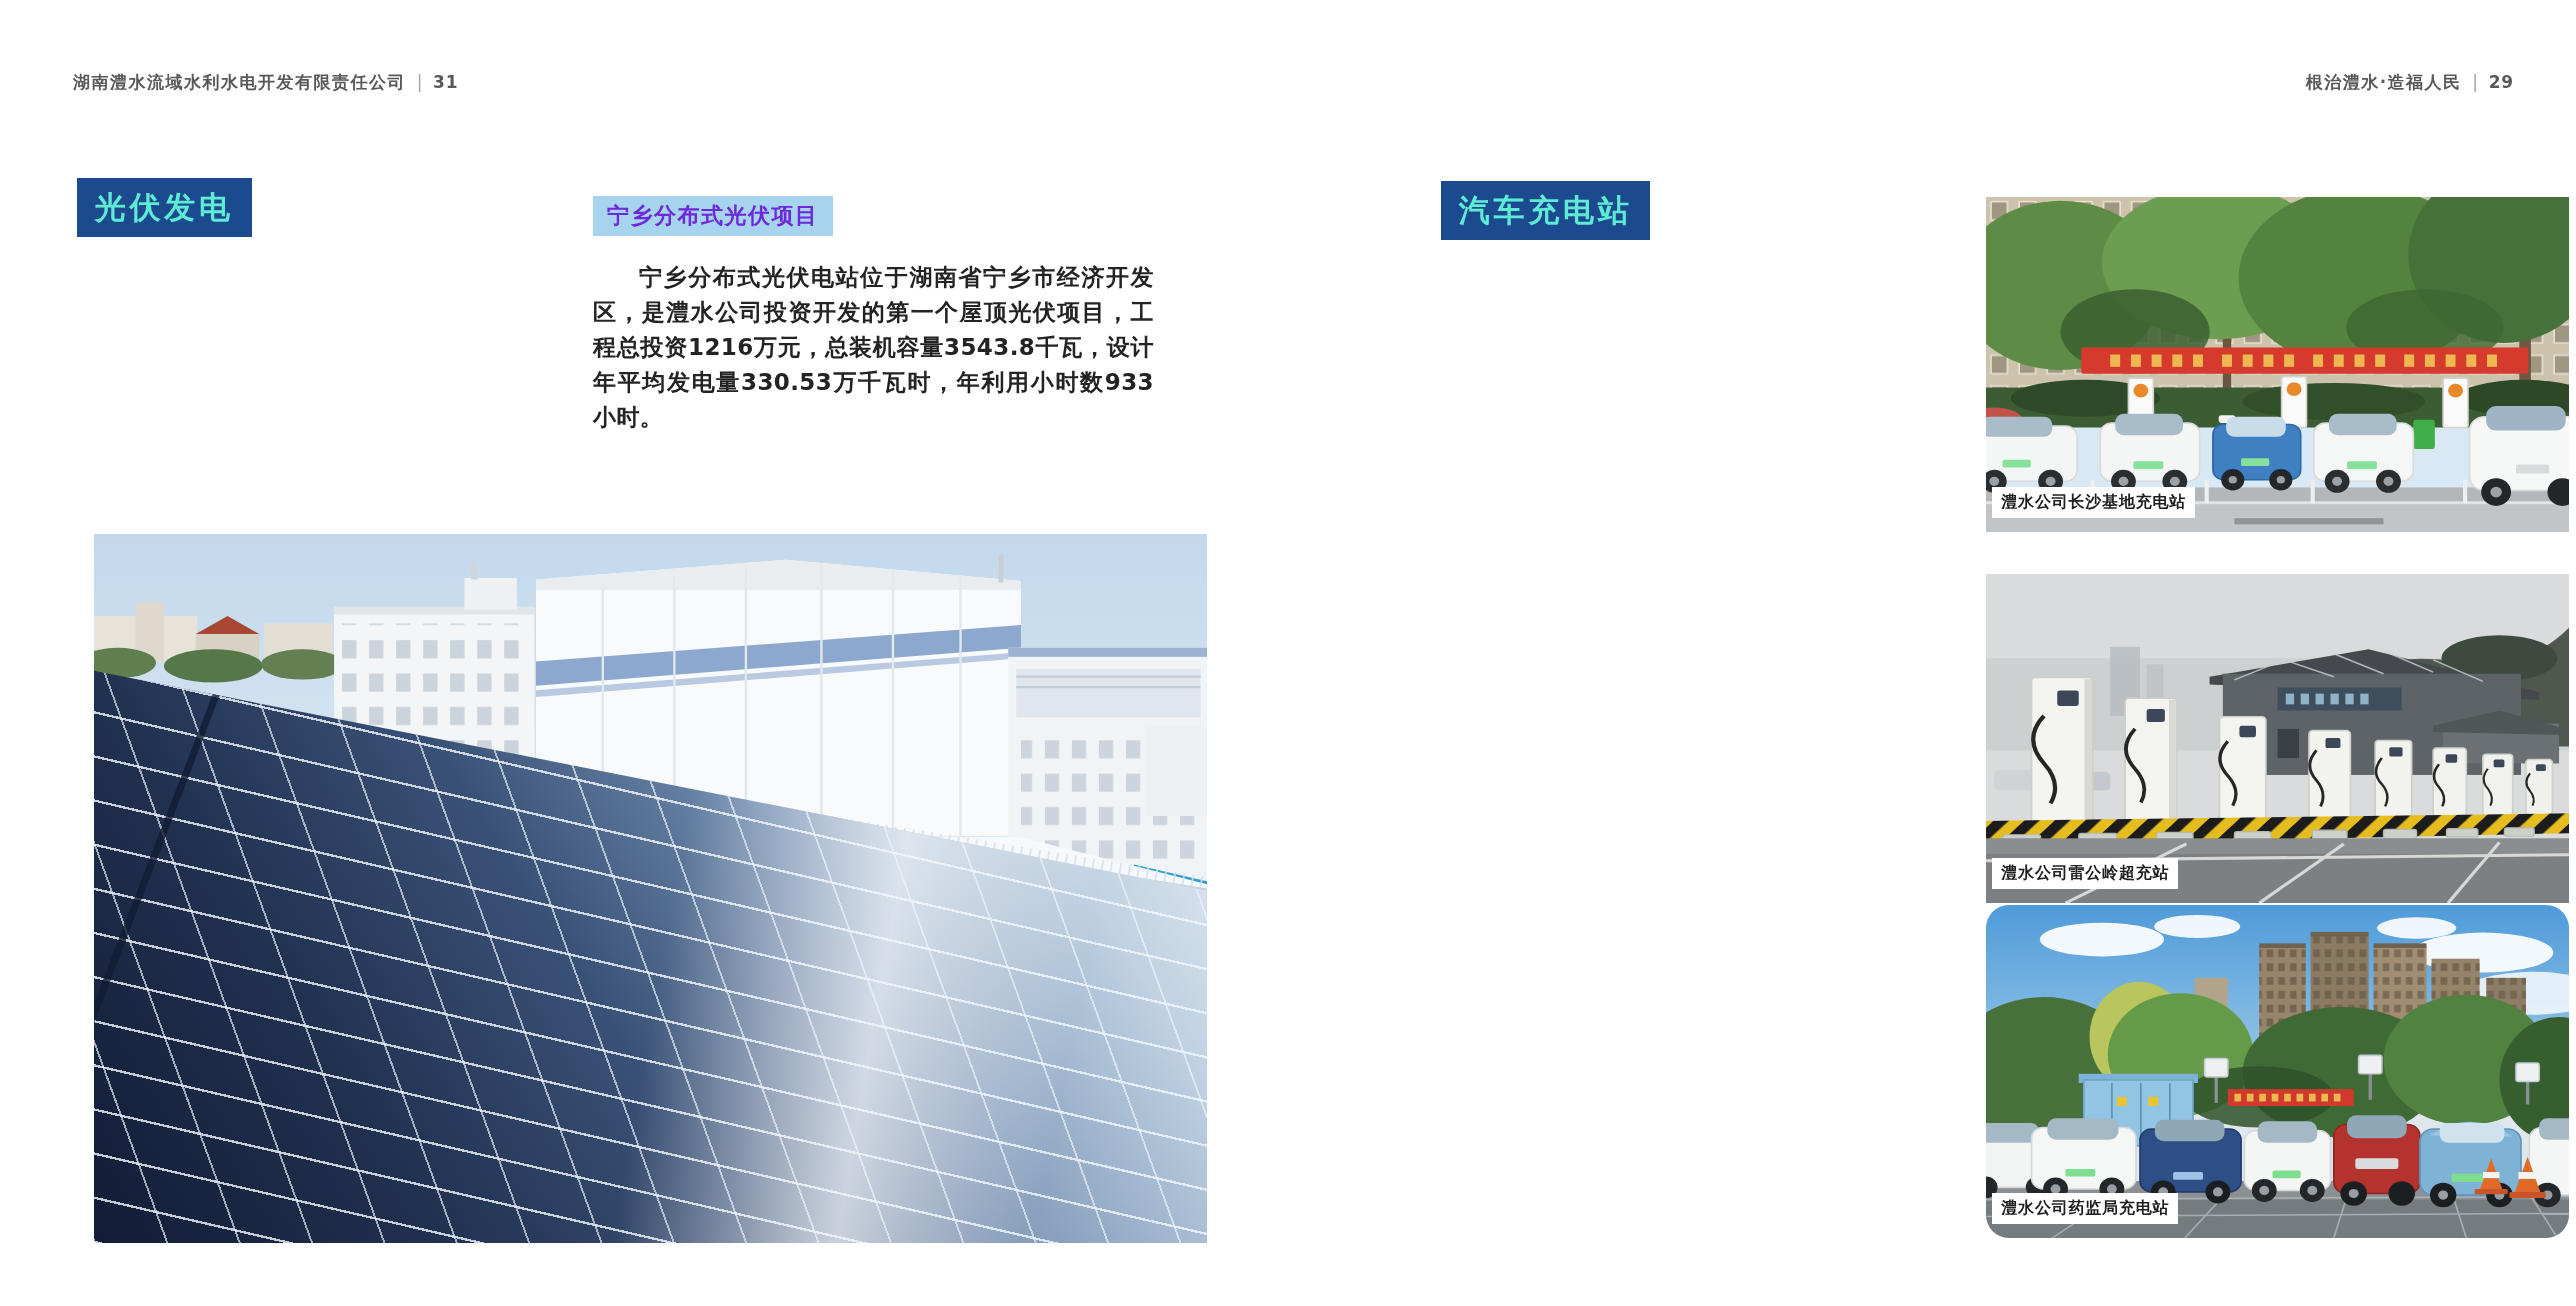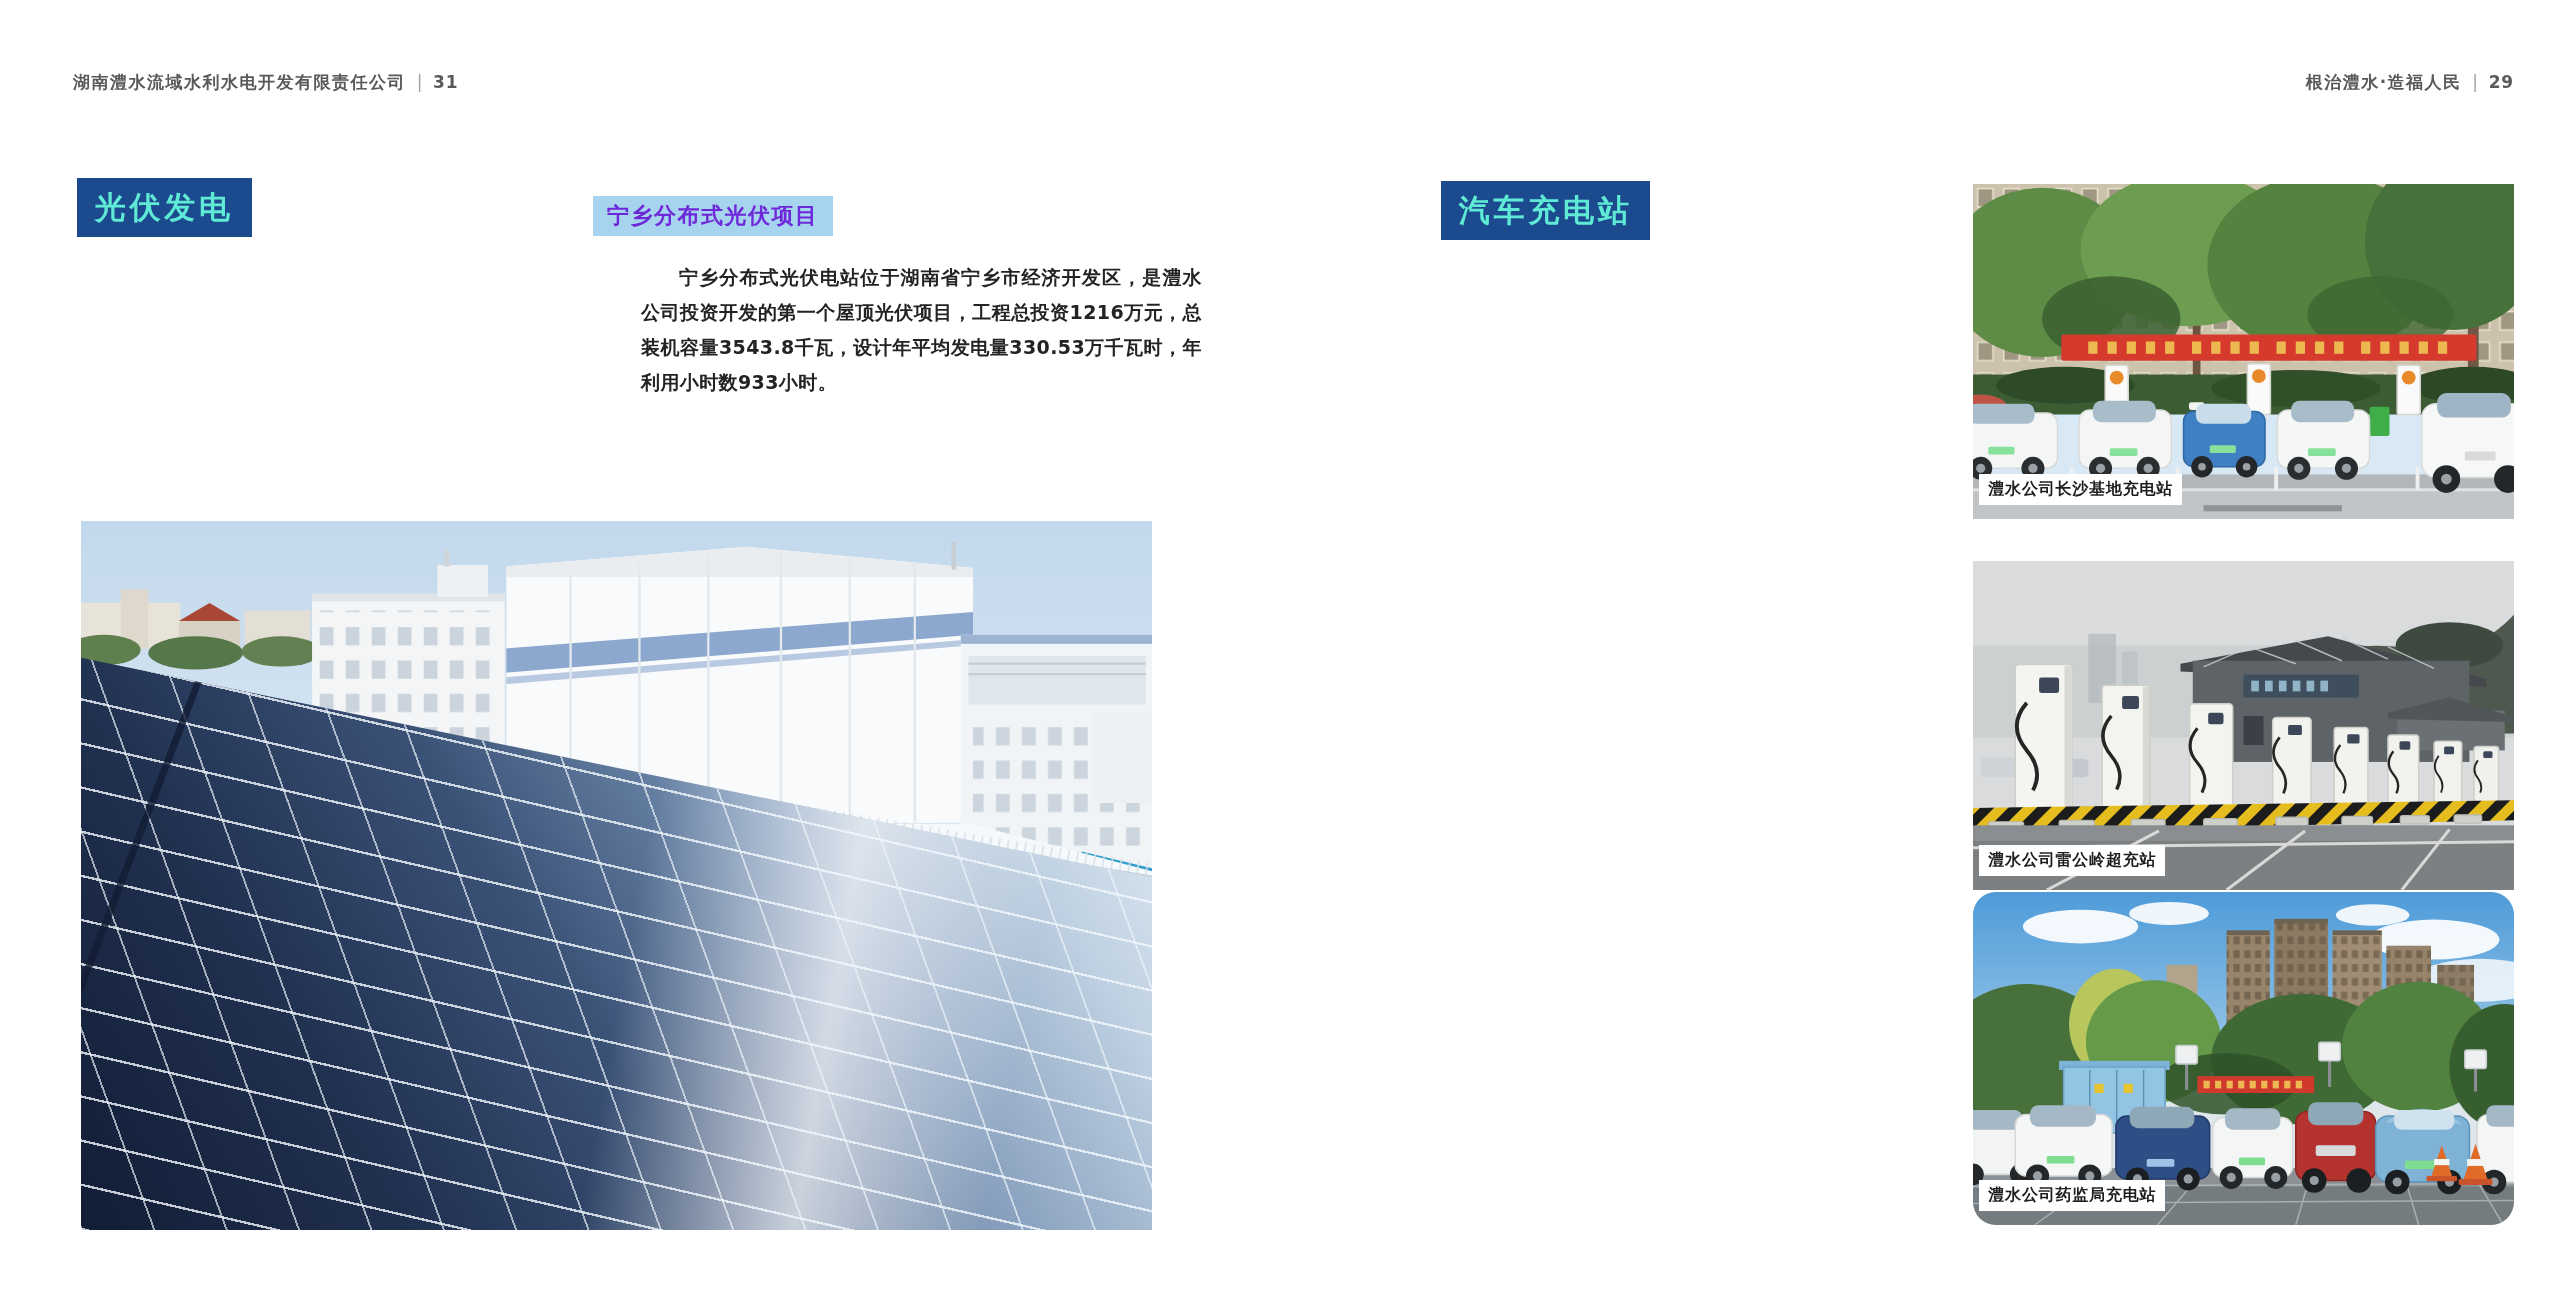--- a/index.html
+++ b/index.html
@@ -28,25 +28,25 @@
 
   .subsection-title{
     position:absolute;left:593px;top:196px;
     background:#a6d4ee;color:#6d28d9;
     font-size:22px;font-weight:700;letter-spacing:1.5px;
     padding:7px 14px;line-height:1.2;white-space:nowrap;
   }
 
   
   .body-text{position:absolute;color:#232323;text-align:justify;text-indent:2em;font-weight:600;margin:0;}
-  #pv-body{left:593px;top:260px;width:561px;font-size:19px;line-height:35px;letter-spacing:0.4px;margin-left:48px;}
+  #pv-body{left:593px;top:260px;width:561px;font-size:23px;line-height:35px;letter-spacing:0.4px;}
   #ev-body{left:1441px;top:313px;width:367px;font-size:20px;line-height:34px;}
 
   
-  .photo{position:absolute;overflow:hidden;margin:3px;background:#dfe6ec;}
+  .photo{position:absolute;overflow:hidden;margin:16px;background:#dfe6ec;padding-left:42px;}
   .photo svg{position:absolute;inset:0;width:100%;height:100%;display:block;}
   #photo-solar{left:78px;top:518px;width:1071px;height:709px;}
   #photo-ev1{left:1970px;top:181px;width:541px;height:335px;}
   #photo-ev2{left:1970px;top:558px;width:541px;height:329px;}
   #photo-ev3{left:1970px;top:889px;width:541px;height:333px;border-radius:23px;}
 
   .photo-caption{
     position:absolute;left:6.1px;bottom:14px;background:#ffffff;
     color:#1e1e1e;font-size:16px;font-weight:700;letter-spacing:0.8px;
     line-height:1;padding:7.7px 9.2px;white-space:nowrap;

